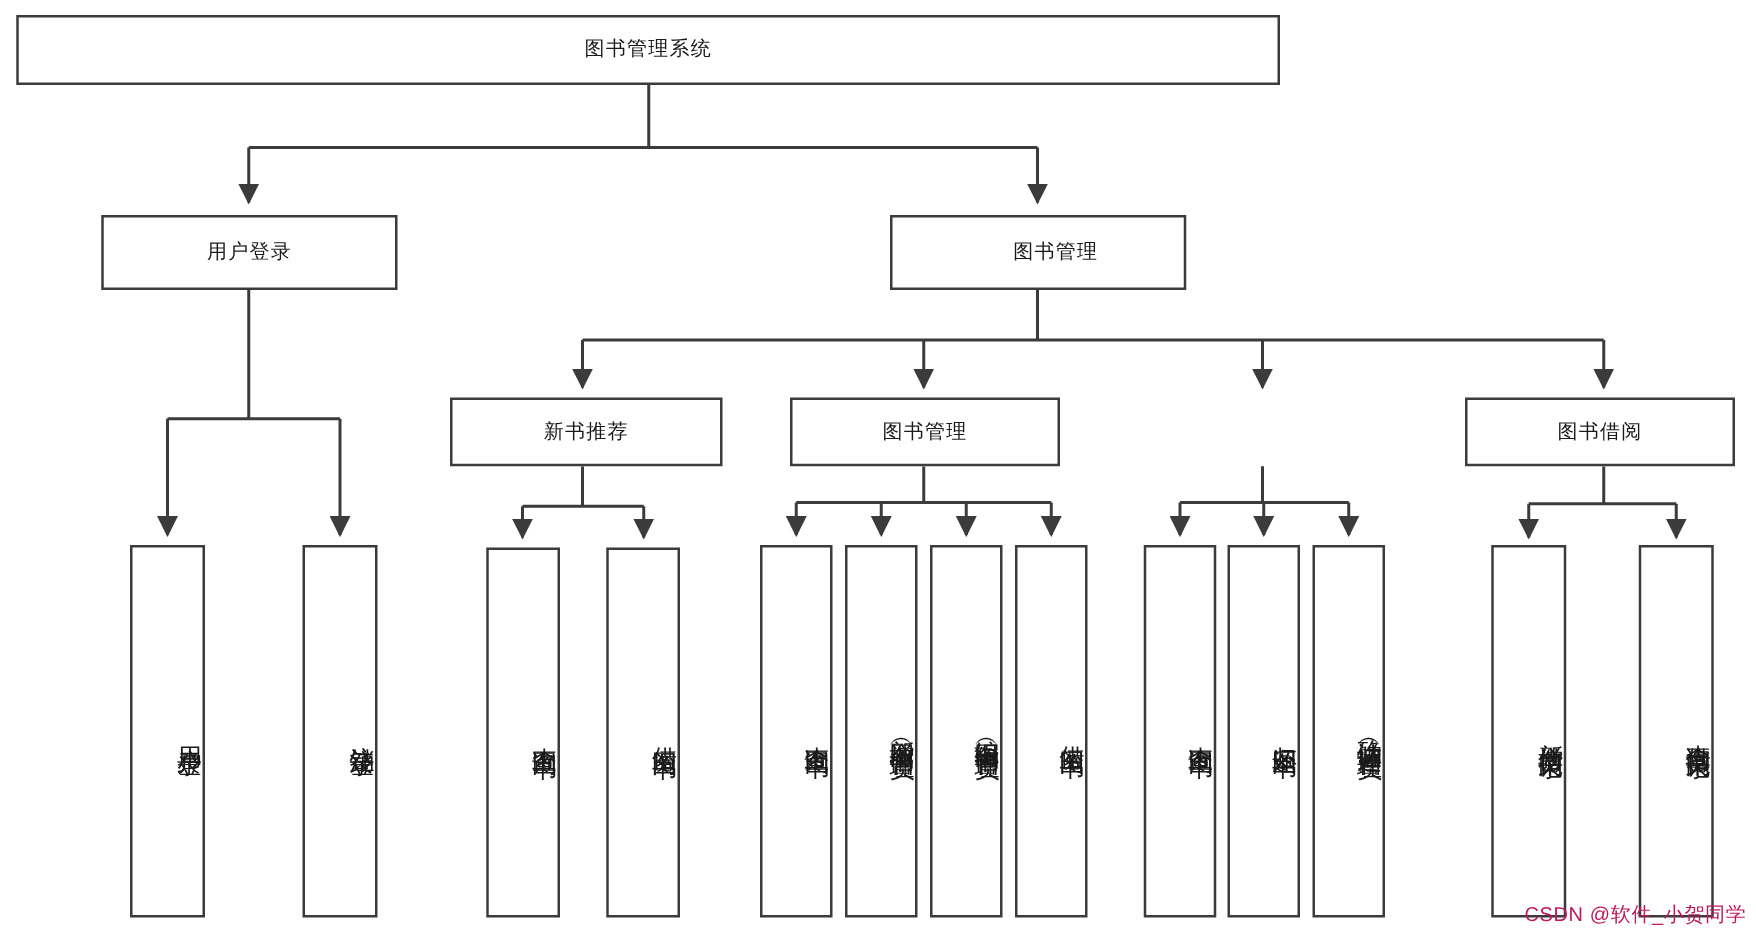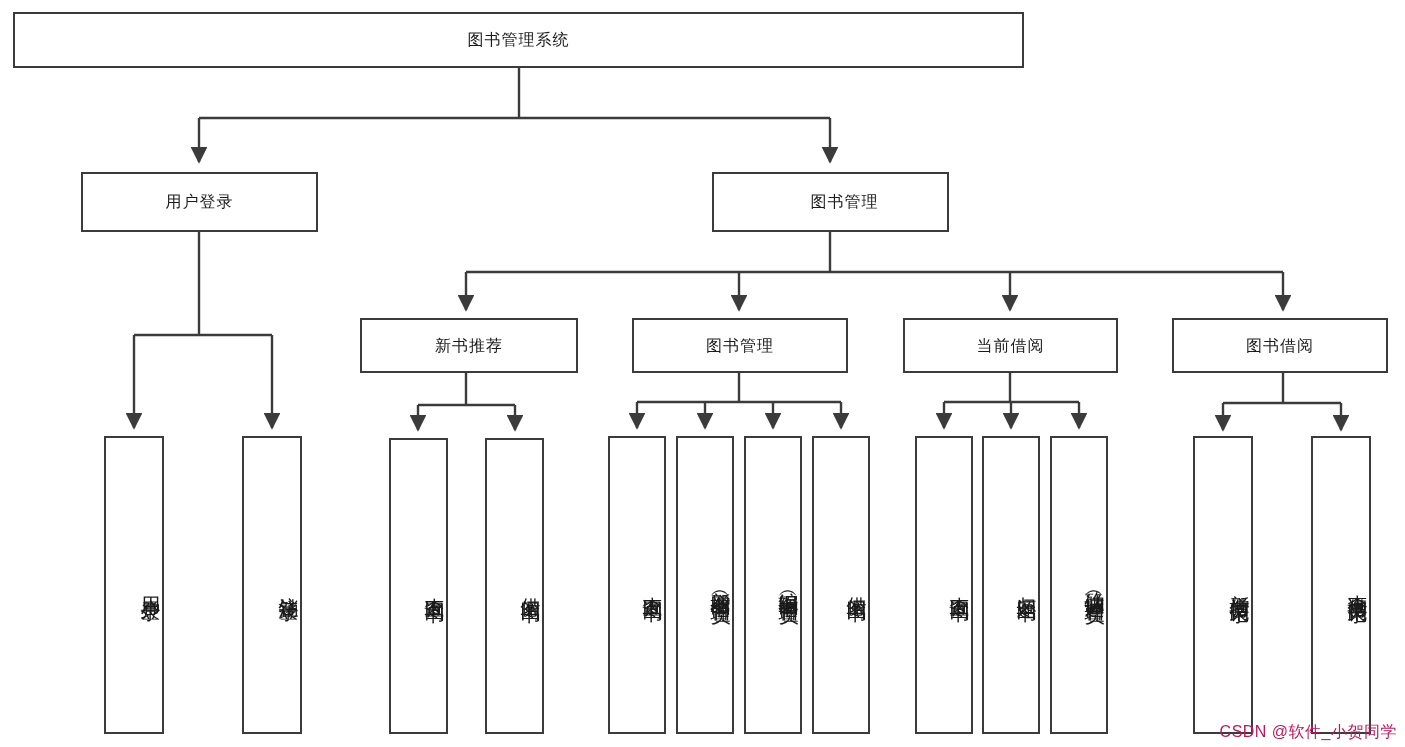--- a/index.html
+++ b/index.html
@@ -123,21 +123,20 @@
     </g>
   </svg>
 
   <div class="node horiz" style="left:13px; top:12px; width:1011px; height:56px;">图书管理系统</div>
 
   <div class="node horiz" style="left:81px; top:172px; width:237px; height:60px;">用户登录</div>
   <div class="node horiz" style="left:712px; top:172px; width:237px; height:60px;padding-left:28px;">图书管理</div>
 
   <div class="node horiz" style="left:360px; top:318px; width:218px; height:55px;">新书推荐</div>
   <div class="node horiz" style="left:632px; top:318px; width:216px; height:55px;">图书管理</div>
-  <div class="node horiz" style="left:903px; top:318px; width:215px; height:55px;">当前借阅</div>
   <div class="node horiz" style="left:1172px; top:318px; width:216px; height:55px;">图书借阅</div>
 
   <div class="node vert" style="left:104px; top:436px; width:60px; height:298px;">
     <span class="vtext">用户登录</span>
   </div>
   <div class="node vert" style="left:242px; top:436px; width:60px; height:298px;">
     <span class="vtext">注销登录</span>
   </div>
 
   <div class="node vert" style="left:389px; top:438px; width:59px; height:296px;">

